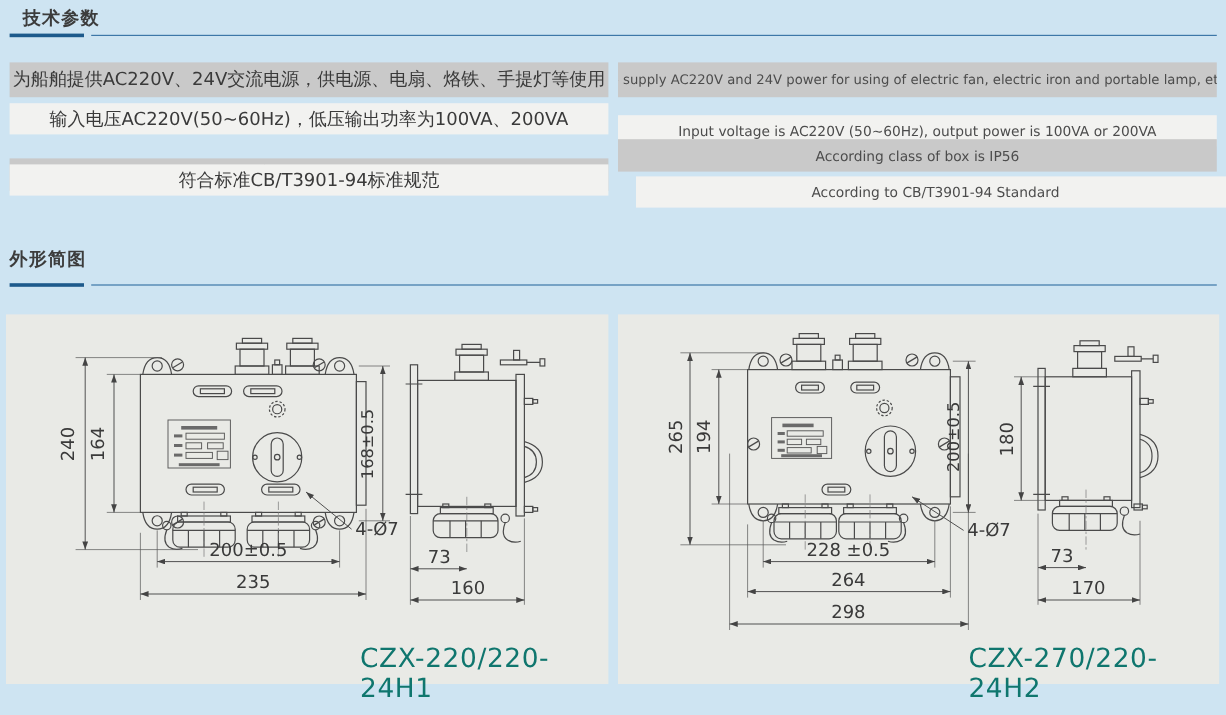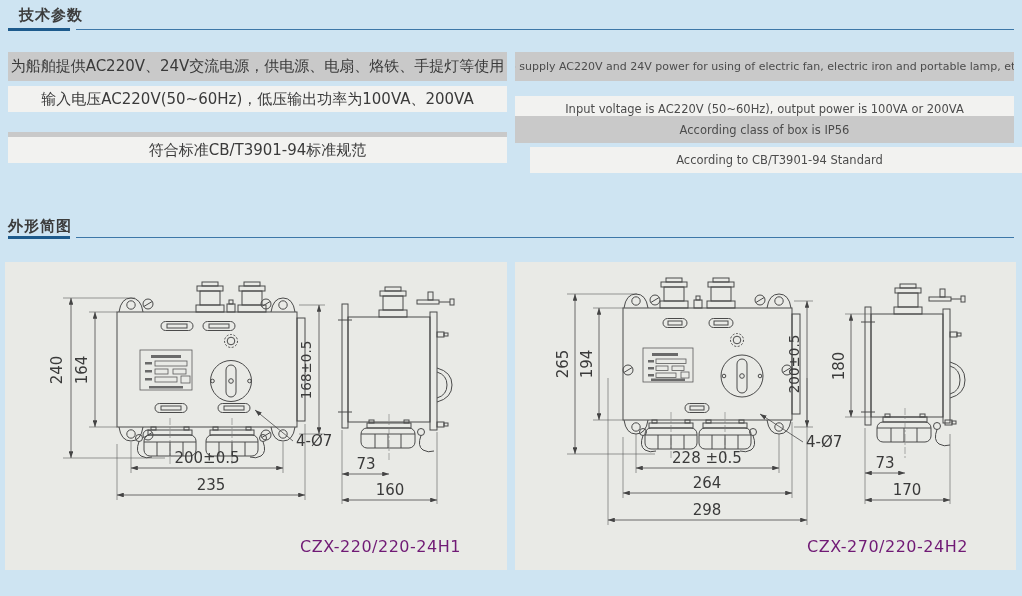--- a/index.html
+++ b/index.html
@@ -13,21 +13,21 @@
   .rule-thin{position:absolute;left:76px;width:938px;height:1px;background:#3d77a8;}
   .row{position:absolute;width:499px;display:flex;align-items:center;justify-content:center;white-space:nowrap;overflow:hidden;}
   .cn{font-size:15px;color:#3a3a3a;}
   .en{font-size:11.5px;color:#4c4c4c;}
   .en.long{font-size:11px;}
   .gray{background:#c9c9c9;}
   .lite{background:#f2f2f0;}
   .panel{position:absolute;top:262px;height:308px;background:#e9eae6;}
   #panel1{left:5px;width:502px;}
   #panel2{left:515px;width:501px;}
-  .model{position:absolute;top:275px;font-size:16px;color:#701a75;letter-spacing:.5px;}
+  .model{position:absolute;top:275px;font-size:22px;color:#0f766e;letter-spacing:.5px;}
   svg{position:absolute;left:0;top:0;}
   svg text{font-family:"DejaVu Sans","Liberation Sans",sans-serif;fill:#3a3a3a;}
   .ln{stroke:#4a4a4a;fill:none;stroke-width:1;}
   .lnt{stroke:#5a5a5a;fill:none;stroke-width:.8;}
   .bar{fill:#6a6a6a;stroke:none;}
   .ext{stroke:#5a5a5a;stroke-width:.6;fill:none;}
   .dim{stroke:#4a4a4a;stroke-width:.8;fill:none;}
   .cl{stroke:#7a7a7a;stroke-width:.6;fill:none;stroke-dasharray:7 2 2 2;}
   .dt{font-size:15px;}
   .dtv{font-size:13.5px;}
@@ -42,21 +42,21 @@
 <div class="row cn gray" style="left:8px;top:52px;height:29px;">为船舶提供AC220V、24V交流电源，供电源、电扇、烙铁、手提灯等使用</div>
 <div class="row cn lite" style="left:8px;top:86px;height:26px;">输入电压AC220V(50~60Hz)，低压输出功率为100VA、200VA</div>
 <div class="row cn gray" style="left:8px;top:132px;height:27px;">防护等级达到IP56</div>
 <div class="row cn lite" style="left:8px;top:137px;height:26px;">符合标准CB/T3901-94标准规范</div>
 
 <div class="row en long gray" style="left:515px;top:52px;height:29px;">To supply AC220V and 24V power for using of electric fan, electric iron and portable lamp, etc.</div>
 <div class="row en lite" style="left:515px;top:86px;height:26px;margin-top:10px;">Input voltage is AC220V (50~60Hz), output power is 100VA or 200VA</div>
 <div class="row en gray" style="left:515px;top:116px;height:27px;">According class of box is IP56</div>
 <div class="row en lite" style="left:530px;top:147px;height:26px;">According to CB/T3901-94 Standard</div>
 
-<div class="sec-title" style="top:217px;text-align:right;">外形简图</div>
+<div class="sec-title" style="top:207px;text-align:right;">外形简图</div>
 <div class="rule-thick" style="top:236px;"></div>
 <div class="rule-thin" style="top:237px;"></div>
 
 <div class="panel" id="panel1">
 <svg width="502" height="308" viewBox="0 0 502 308">
   <defs>
     <marker id="m1" markerWidth="9" markerHeight="6" refX="8.5" refY="3" orient="auto-start-reverse">
       <path d="M0,0 L8.5,3 L0,6 Z" fill="#444"></path>
     </marker>
     <g id="s1-screw">

